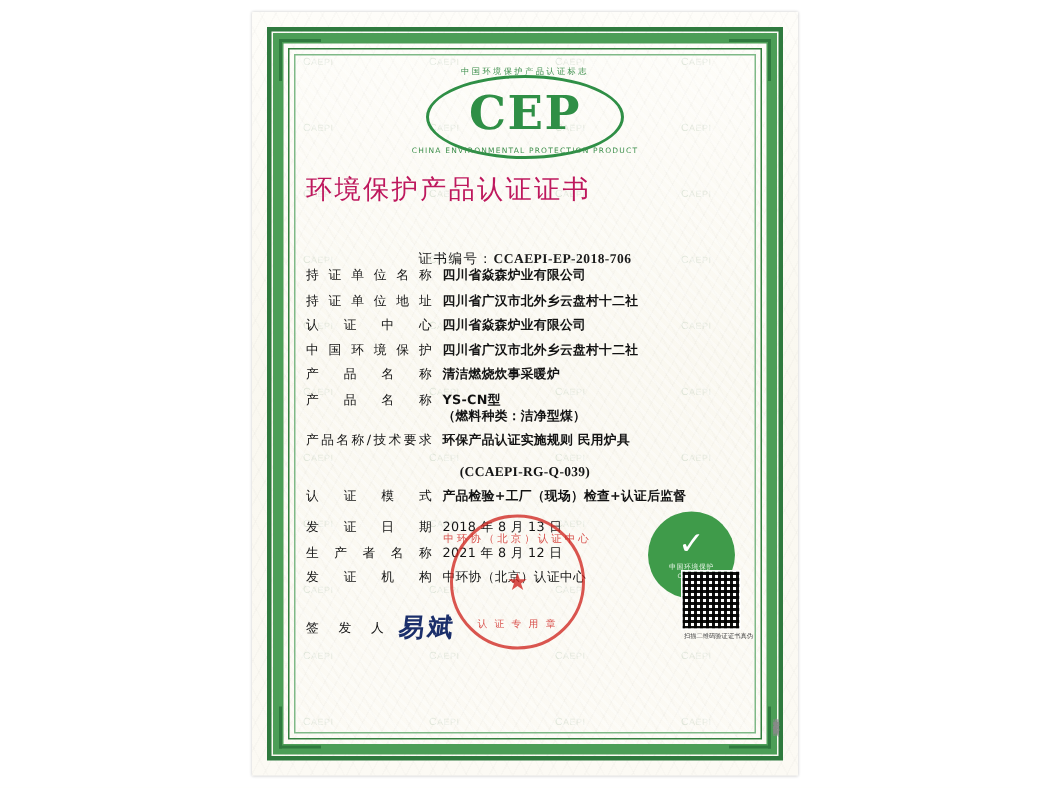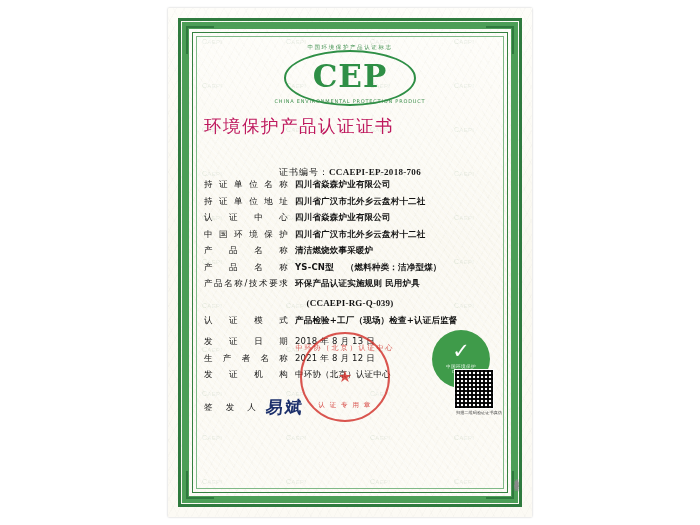--- a/index.html
+++ b/index.html
@@ -218,20 +218,21 @@
     flex: 1 1 auto;
     padding-left: 7px;
     letter-spacing: 0.2px;
   }
   .field-value.bold {
     font-weight: bold;
   }
 
   .value-two-col {
     display: flex;
+    flex-direction: column;
   }
   .value-two-col .vc-a { margin-right: 12px; }
 
   
   #rule-code {
     margin: 9px 0 7px 0;
     text-align: center;
     font-family: "Liberation Serif", serif;
     font-size: 9px;
     font-weight: bold;

